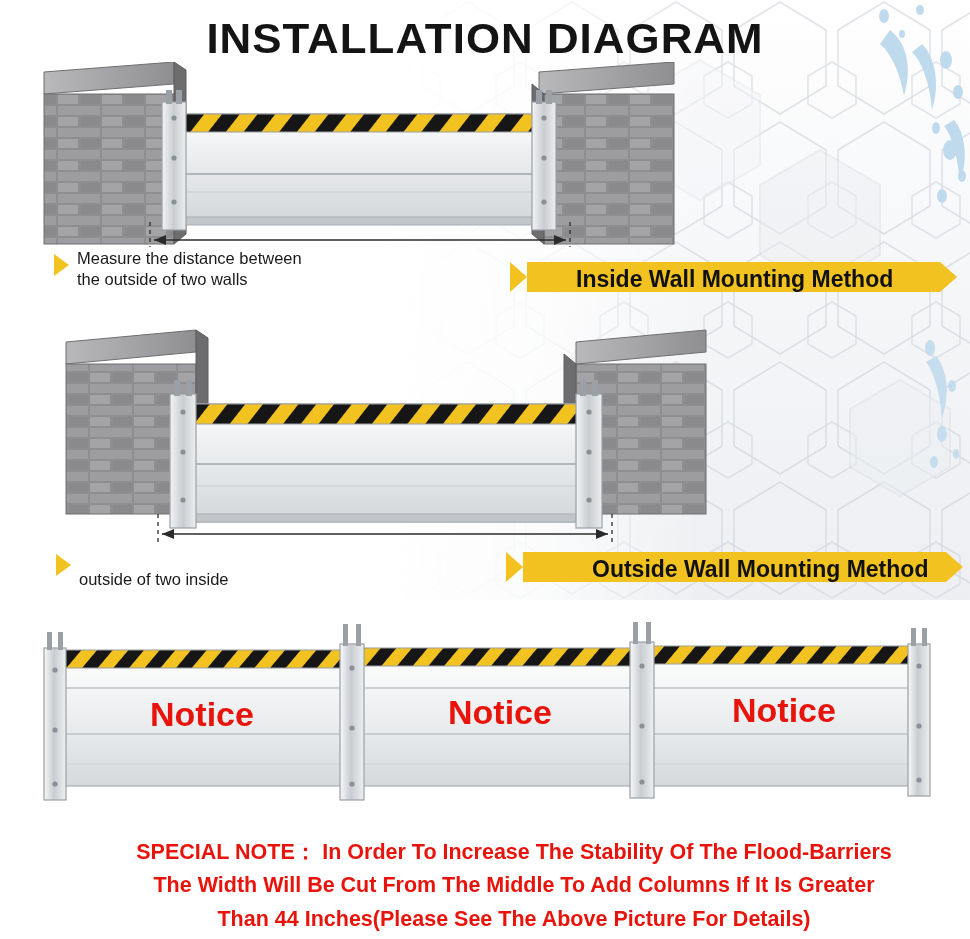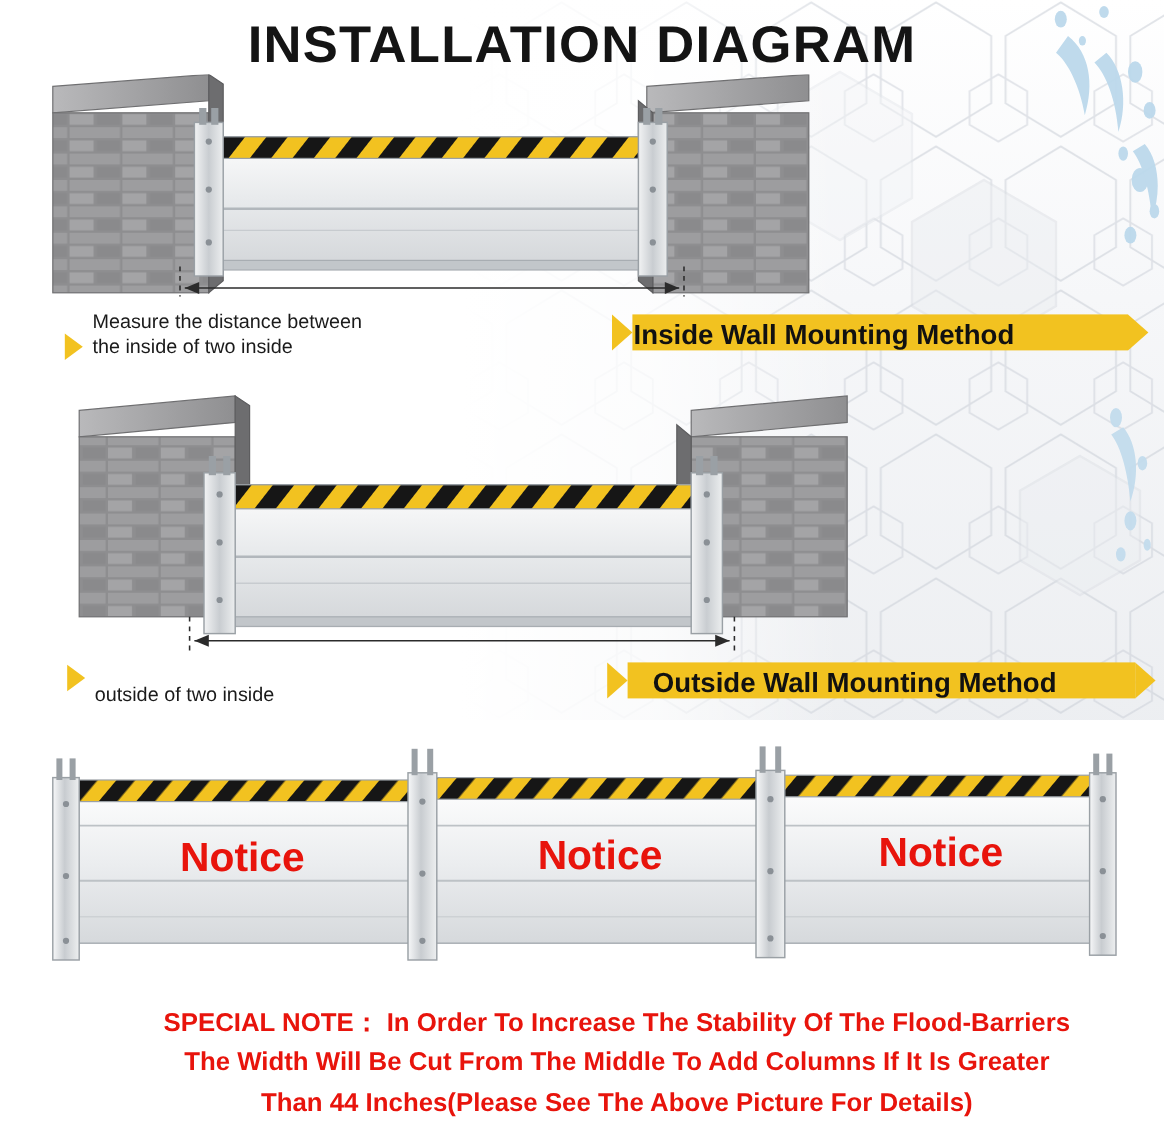--- a/index.html
+++ b/index.html
@@ -52,21 +52,21 @@
   
   .diagram{position:absolute;z-index:8;}
   .d1{left:14px;top:62px;width:700px;height:240px;}
   .d2{left:46px;top:318px;width:700px;height:250px;}
   .d3{left:30px;top:618px;width:910px;height:190px;}
 
   
   .measure{
     position:absolute;z-index:11;display:flex;align-items:flex-start;gap:8px;
   }
-  .m1{left:54px;top:258px;align-items:flex-end;}
+  .m1{left:54px;top:248px;}
   .m2{left:56px;top:548px;}
   .arrow-marker{
     width:0;height:0;margin-top:6px;
     border-top:11px solid transparent;
     border-bottom:11px solid transparent;
     border-left:15px solid #F2C220;
     flex:0 0 auto;
   }
   .measure-text{
     font-family:"Liberation Sans", sans-serif;
@@ -95,20 +95,21 @@
     width:0;height:0;
     border-top:15px solid transparent;
     border-bottom:15px solid transparent;
     border-left:17px solid #F2C220;
   }
   .banner-label{
     position:absolute;z-index:12;
     font-family:"Liberation Sans", sans-serif;
     font-weight:bold;font-size:23px;color:#111;
     white-space:nowrap;
+    padding-left:48px;
   }
   .bl1{left:528px;top:266px;}
   .bl2{left:544px;top:556px;}
 
   
   .note{
     position:absolute;z-index:12;left:0;top:836px;width:936px;
     text-align:center;color:#E8140C;
     font-family:"Liberation Sans", sans-serif;
     font-weight:bold;font-size:21.5px;line-height:1.55;margin-left:46px;
@@ -249,21 +250,21 @@
       <line x1="140" y1="178" x2="552" y2="178"></line>
       <polygon points="140,178 152,173 152,183" fill="#2b2b2b" stroke="none"></polygon>
       <polygon points="552,178 540,173 540,183" fill="#2b2b2b" stroke="none"></polygon>
     </g>
   </svg>
 
   <div class="measure m1">
     <span class="arrow-marker"></span>
     <span class="measure-text">
       <span>Measure the distance between</span><br>
-      <span>the inside of two inside</span>
+      <span>the outside of two walls</span>
     </span>
   </div>
 
   <div class="banner b1">
     <span class="tri-left"></span>
     <span class="bar"></span>
   </div>
   <div class="banner-label bl1">Inside Wall  Mounting  Method</div>
 
   <svg class="diagram d2" viewBox="0 0 700 250">

